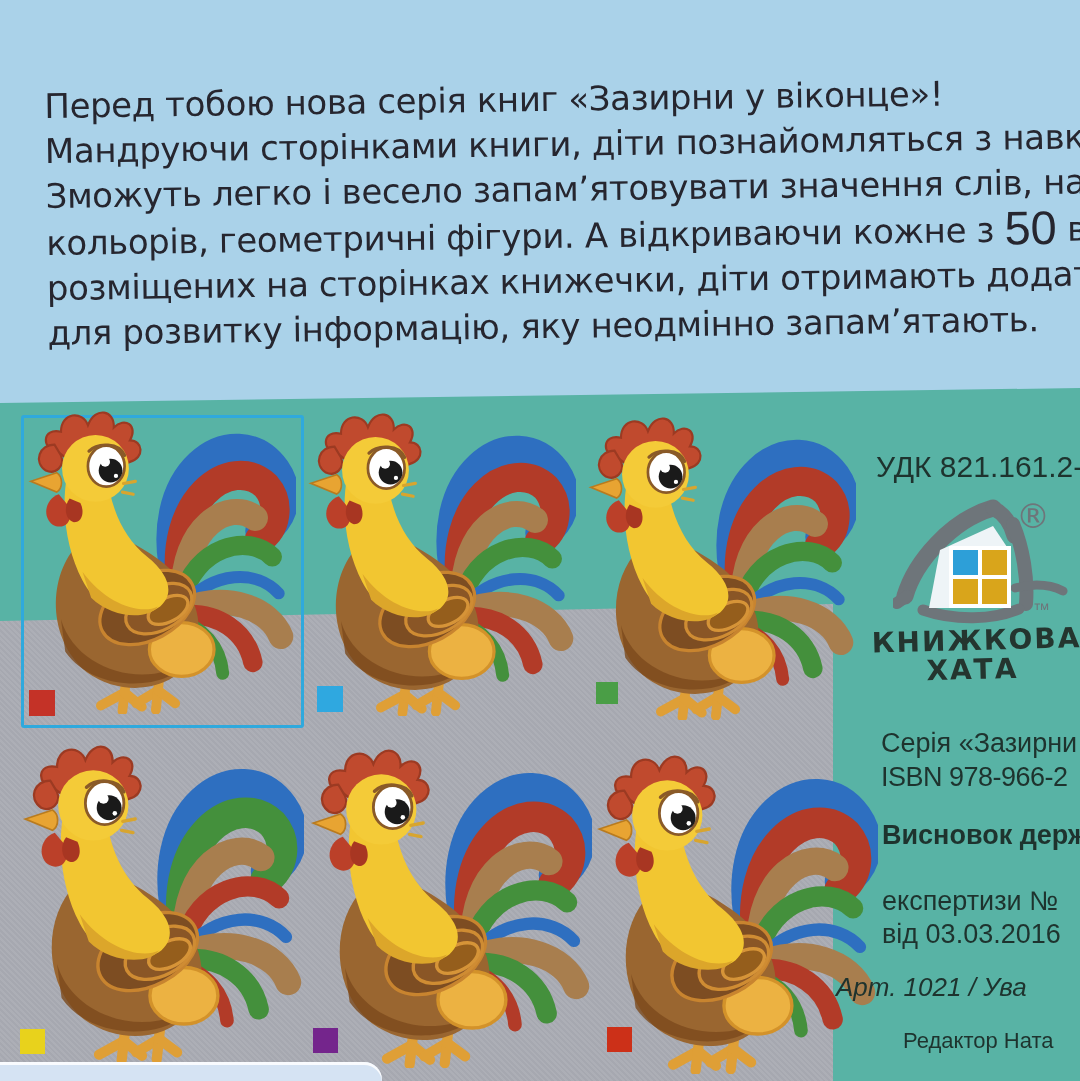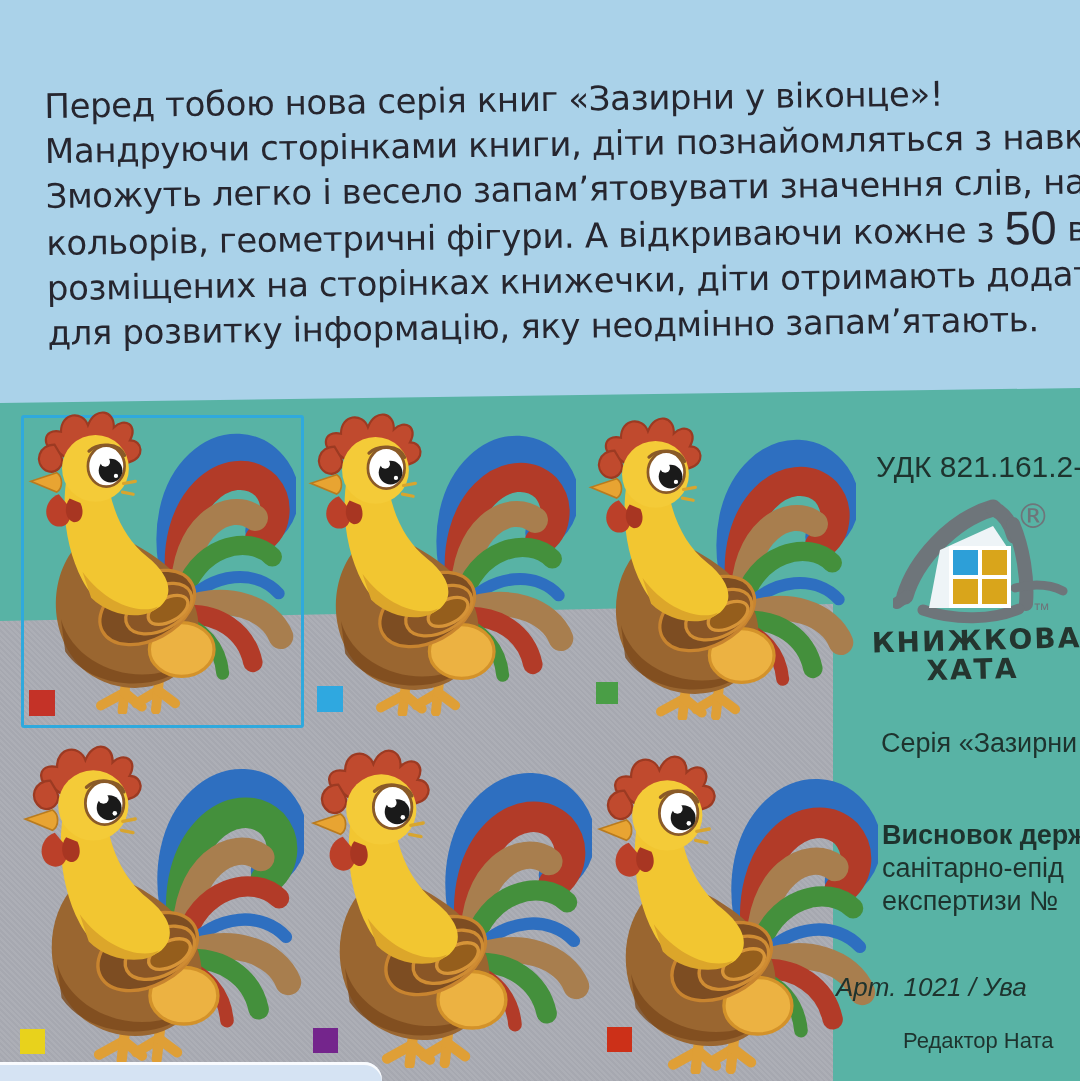--- a/index.html
+++ b/index.html
@@ -370,20 +370,21 @@
     <rect x="89" y="89" width="25" height="25" fill="#d9a51b"></rect>
   </svg>
   <div class="logo-reg">®</div>
   <div class="logo-tm">™</div>
   <div class="logo-name">
     <div>КНИЖКОВА</div>
     <div>ХАТА</div>
   </div>
 
   <div class="pub series">Серія «Зазирни</div>
+  <div class="pub isbn">ISBN 978-966-2</div>
   <div class="pub cert0">Висновок держ</div>
-  <div class="pub cert1">санітарно-епід</div>
   <div class="pub cert2">експертизи №</div>
+  <div class="pub cert3">від 03.03.2016</div>
   <div class="pub art">Арт. 1021 / Ува</div>
   <div class="pub editor">Редактор Ната</div>
 
   <div class="bottom-card"></div>
 </div>
 
 </body></html>

